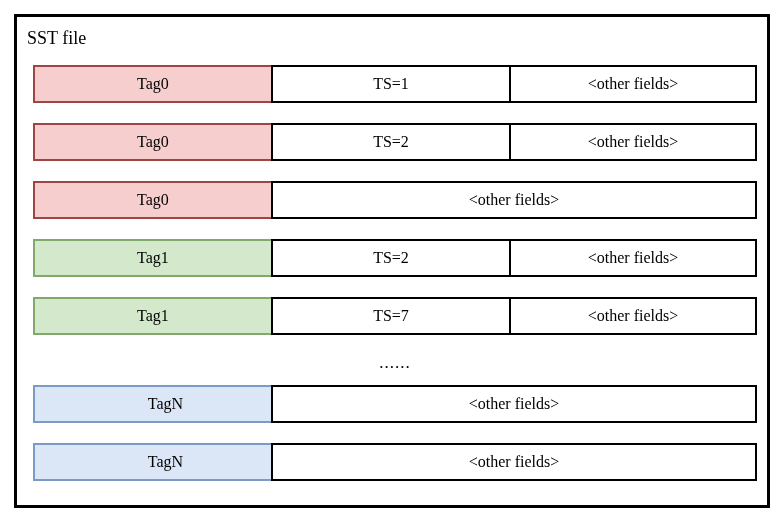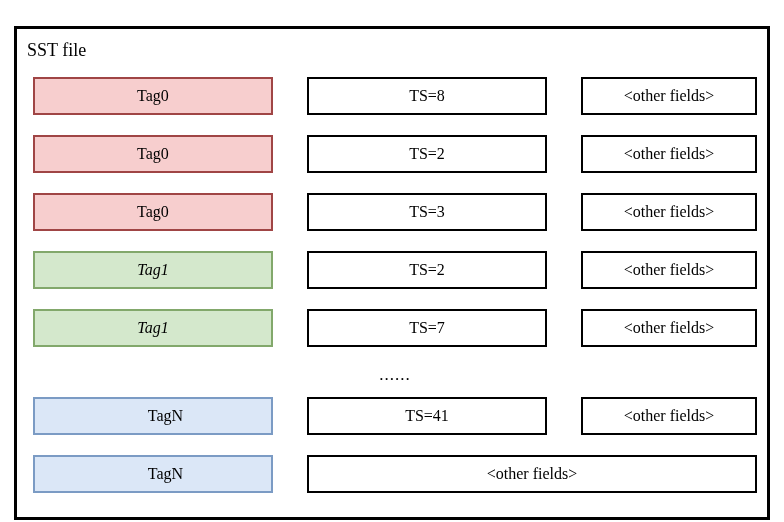--- a/index.html
+++ b/index.html
@@ -25,21 +25,20 @@
   
   .sst-frame {
     position: absolute;
     left: 14px;
     top: 14px;
     width: 756px;
     height: 494px;
     box-sizing: border-box;
     border: 3px solid #000000;
     background: #ffffff;
-    margin-top: 12px;
   }
 
   .sst-title {
     position: absolute;
     left: 10px;
     top: 10px;
     font-size: 18px;
     line-height: 22px;
     white-space: nowrap;
     color: #000000;
@@ -54,21 +53,20 @@
     height: 100%;
   }
 
   .record-row {
     position: absolute;
     left: 16px;
     width: 724px;
     height: 38px;
     display: flex;
     align-items: stretch;
-    gap: 36px;
   }
 
   .cell {
     box-sizing: border-box;
     display: flex;
     align-items: center;
     justify-content: center;
     font-size: 16px;
     line-height: 1;
     white-space: nowrap;
@@ -93,21 +91,20 @@
   }
 
   
   .tag-pink {
     background: #f7cece;
     border-color: #a04545;
   }
   .tag-green {
     background: #d4e8cc;
     border-color: #82a86b;
-    font-style: italic;
   }
   .tag-blue {
     background: #dbe7f7;
     border-color: #7b9bc4;
     padding-left: 25px;
   }
 
   
   .ellipsis-row {
     position: absolute;
@@ -129,49 +126,47 @@
 <body>
 
 <div id="canvas">
   <div class="sst-frame">
 
     <div class="sst-title">SST file</div>
 
     <div class="rows" id="rows-container">
         <div class="record-row" style="top: 48px;">
           <div class="cell cell-tag tag-pink">Tag0</div>
-          <div class="cell cell-ts">TS=8</div>
+          <div class="cell cell-ts">TS=1</div>
           <div class="cell cell-other">&lt;other fields&gt;</div>
         </div>
         <div class="record-row" style="top: 106px;">
           <div class="cell cell-tag tag-pink">Tag0</div>
           <div class="cell cell-ts">TS=2</div>
           <div class="cell cell-other">&lt;other fields&gt;</div>
         </div>
         <div class="record-row" style="top: 164px;">
           <div class="cell cell-tag tag-pink">Tag0</div>
-          <div class="cell cell-ts">TS=3</div>
           <div class="cell cell-other">&lt;other fields&gt;</div>
         </div>
         <div class="record-row" style="top: 222px;">
           <div class="cell cell-tag tag-green">Tag1</div>
           <div class="cell cell-ts">TS=2</div>
           <div class="cell cell-other">&lt;other fields&gt;</div>
         </div>
         <div class="record-row" style="top: 280px;">
           <div class="cell cell-tag tag-green">Tag1</div>
           <div class="cell cell-ts">TS=7</div>
           <div class="cell cell-other">&lt;other fields&gt;</div>
         </div>
         <div class="ellipsis-row" style="top: 334px;">
           <span class="dots">......</span>
         </div>
         <div class="record-row" style="top: 368px;">
           <div class="cell cell-tag tag-blue">TagN</div>
-          <div class="cell cell-ts">TS=41</div>
           <div class="cell cell-other">&lt;other fields&gt;</div>
         </div>
         <div class="record-row" style="top: 426px;">
           <div class="cell cell-tag tag-blue">TagN</div>
           <div class="cell cell-other">&lt;other fields&gt;</div>
         </div>
       </div>
 
   </div>
 </div>

